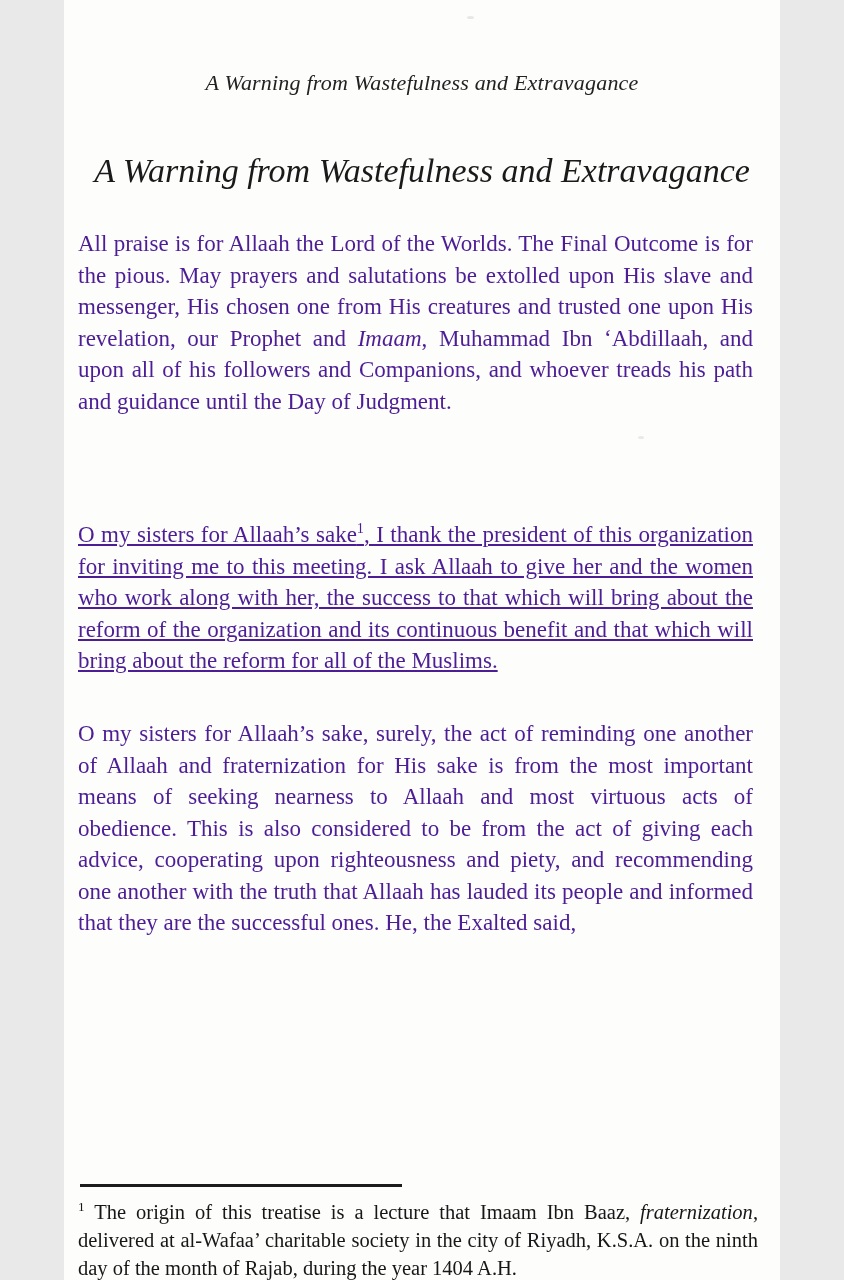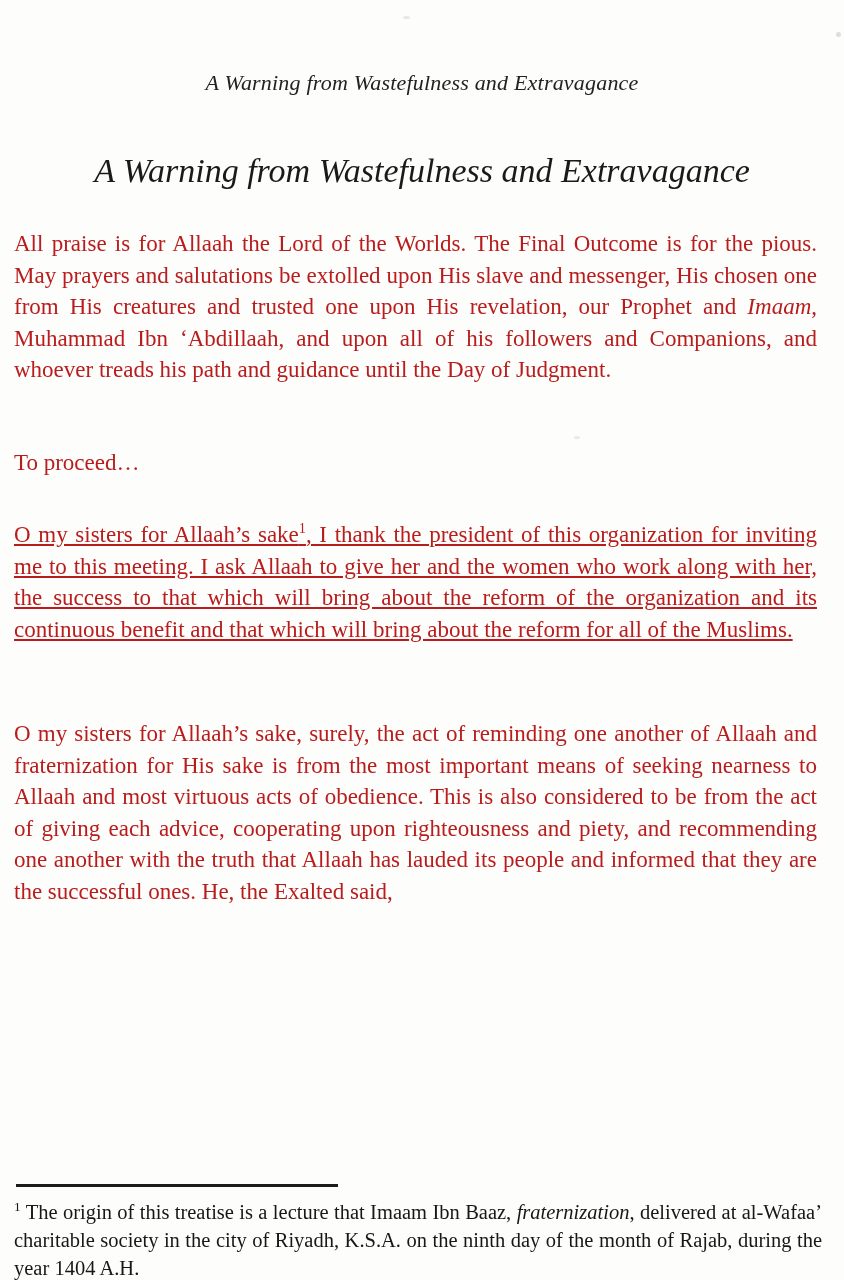--- a/index.html
+++ b/index.html
@@ -2,21 +2,21 @@
 <html><head>
 <meta charset="utf-8">
 <style>
   html, body {
     margin: 0;
     padding: 0;
     background: #e9e9e9;
   }
   .page {
     position: relative;
-    width: 844px;
+    width: 716px;
     height: 1280px;
     margin: 0 auto;
     background: #fdfdfc;
     overflow: hidden;
     font-family: "Liberation Serif", serif;
     color: #1b1b1b;
   }
   .running-head {
     position: absolute;
     top: 70px;
@@ -41,21 +41,21 @@
     color: #1a1a1a;
   }
   .para {
     position: absolute;
     left: 14px;
     right: 27px;
     margin: 0;
     font-size: 23px;
     line-height: 31.5px;
     text-align: justify;
-    color: #b91c1c;
+    color: #4c1d95;
   }
   .para-1 { top: 228px; }
   .para-proceed { top: 447px; text-align: left; }
   .para-2 { top: 519px; text-decoration: underline; }
   .para-3 { top: 718px; }
   .italic-word { font-style: italic; }
   sup.fn-ref {
     font-size: 0.62em;
     vertical-align: super;
     line-height: 0;
@@ -96,21 +96,20 @@
   <div class="scan-speck speck-a"></div>
   <div class="scan-speck speck-b"></div>
   <div class="scan-speck speck-c"></div>
 
   <div class="running-head">A Warning from Wastefulness and Extravagance</div>
 
   <h1 class="doc-title">A Warning from Wastefulness and Extravagance</h1>
 
   <p class="para para-1"><span>All praise is for Allaah the Lord of the Worlds.  The Final Outcome is for the pious.  May prayers and salutations be extolled upon His slave and messenger, His chosen one from His creatures and trusted one upon His revelation, our Prophet and </span><span class="italic-word">Imaam</span><span>, Muhammad Ibn ‘Abdillaah, and upon all of his followers and Companions, and whoever treads his path and guidance until the Day of Judgment.</span></p>
 
-  <p class="para para-proceed">To proceed…</p>
 
   <p class="para para-2"><span>O my sisters for Allaah’s sake</span><sup class="fn-ref">1</sup><span>, I thank the president of this organization for inviting me to this meeting.  I ask Allaah to give her and the women who work along with her, the success to that which will bring about the reform of the organization and its continuous benefit and that which will bring about the reform for all of the Muslims.</span></p>
 
   <p class="para para-3">O my sisters for Allaah’s sake, surely, the act of reminding one another of Allaah and fraternization for His sake is from the most important means of seeking nearness to Allaah and most virtuous acts of obedience.  This is also considered to be from the act of giving each advice, cooperating upon righteousness and piety, and recommending one another with the truth that Allaah has lauded its people and informed that they are the successful ones.  He, the Exalted said,</p>
 
   <div class="footnote-rule"></div>
 
   <p class="footnote"><sup class="fn-ref">1</sup><span> The origin of this treatise is a lecture that Imaam Ibn Baaz, </span><span class="italic-word">fraternization</span><span>, delivered at al-Wafaa’ charitable society in the city of Riyadh, K.S.A. on the ninth day of the month of Rajab, during the year 1404 A.H.</span></p>
 
 </div>

